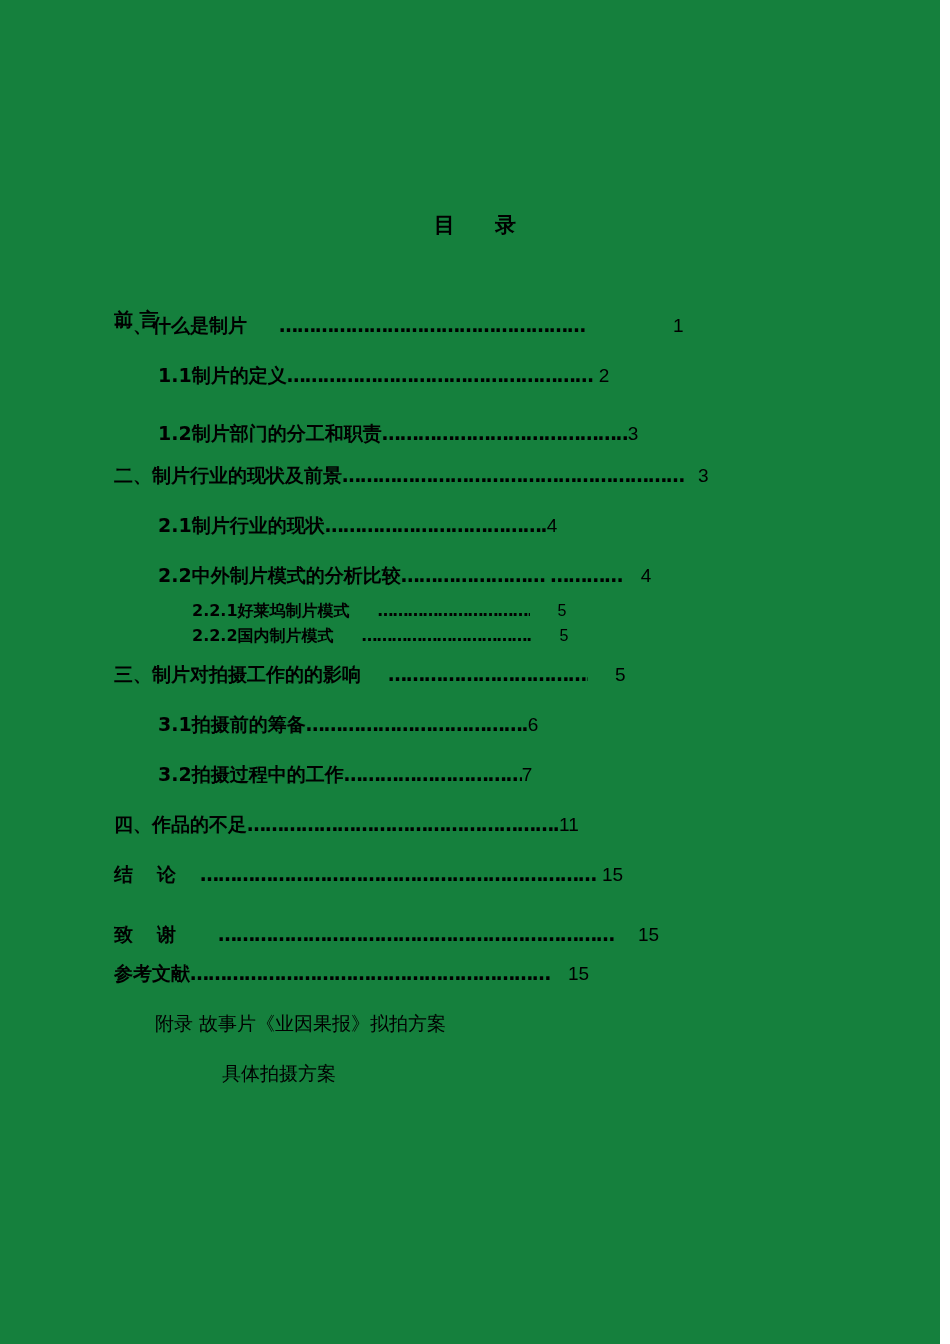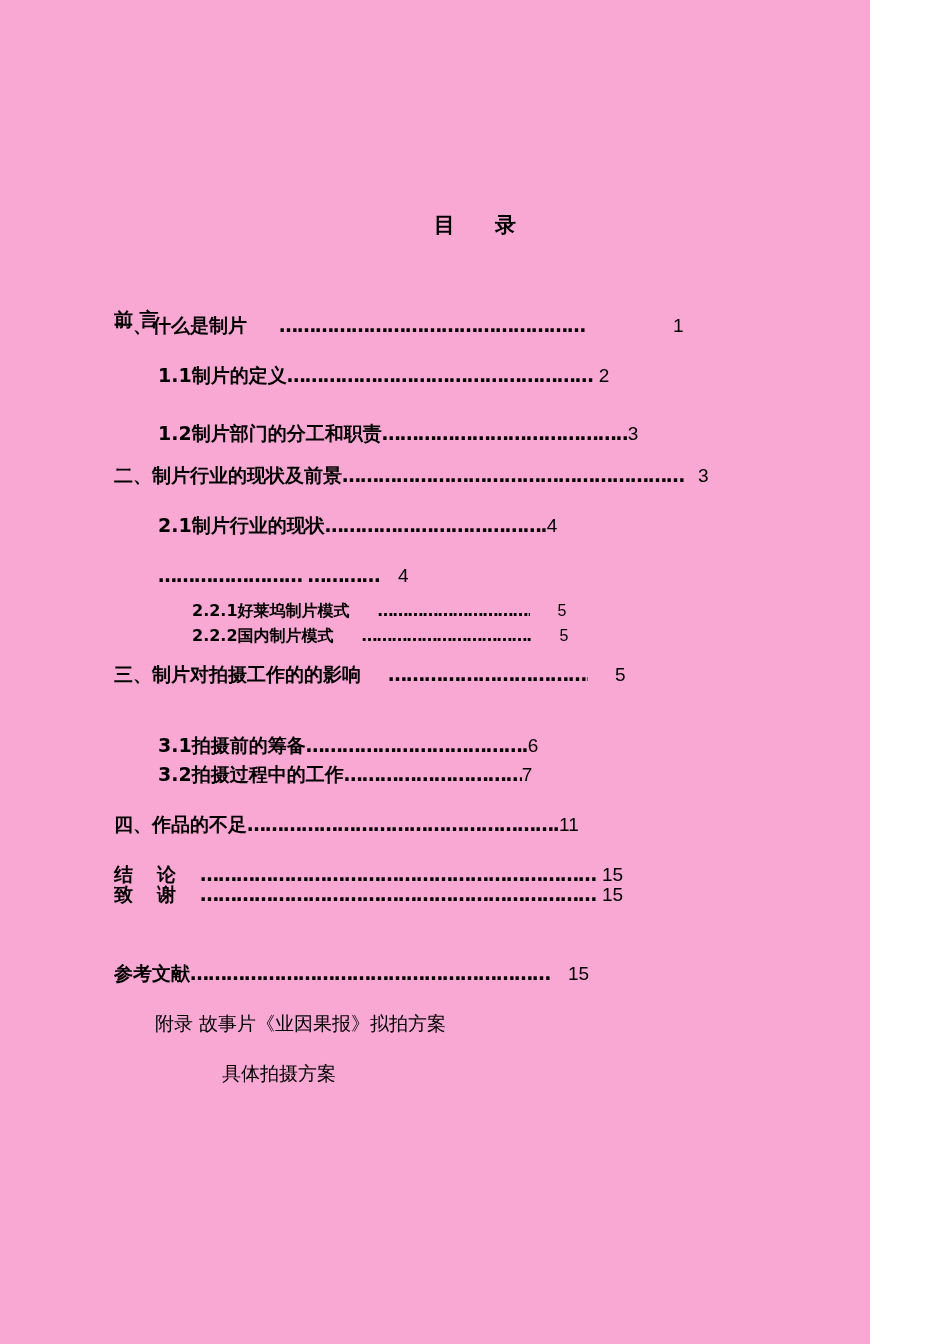--- a/index.html
+++ b/index.html
@@ -11,22 +11,22 @@
       width: 950px;
       height: 1344px;
       position: relative;
       overflow: hidden;
       font-family: "DejaVu Sans", "Liberation Sans", sans-serif;
       color: #000000;
     }
     .page {
       position: absolute;
       left: 0; top: 0;
-      width: 870px; height: 1344px;
-      background: #f9a8d4;
+      width: 940px; height: 1344px;
+      background: #15803d;
     }
     .title {
       position: absolute;
       top: 210px;
       left: 0;
       width: 950px;
       text-align: center;
       font-size: 21px;
       font-weight: bold;
       letter-spacing: 40px;
@@ -102,20 +102,21 @@
     <span class="page-num">3</span>
   </div>
 
   <div class="entry lvl2" style="top:512px;">
     <span class="label">2.1制片行业的现状</span>
     <span class="leader" style="width:222px;">…………………………………</span>
     <span class="page-num">4</span>
   </div>
 
   <div class="entry lvl2" style="top:562px;">
+    <span class="label">2.2中外制片模式的分析比较</span>
     <span class="leader" style="width:240px;">…………………… …………</span>
     <span class="page-num">4</span>
   </div>
 
   <div class="entry lvl3" style="top:600px;">
     <span class="label">2.2.1好莱坞制片模式</span>
     <span class="leader" style="width:152px;">………………………………</span>
     <span class="page-num">5</span>
   </div>
 
@@ -124,21 +125,21 @@
     <span class="leader" style="width:170px;">……………………………………</span>
     <span class="page-num">5</span>
   </div>
 
   <div class="entry lvl1" style="top:661px;gap:27px;">
     <span class="label">三、制片对拍摄工作的的影响</span>
     <span class="leader" style="width:200px;">…………………………………</span>
     <span class="page-num">5</span>
   </div>
 
-  <div class="entry lvl2" style="top:732px;">
+  <div class="entry lvl2" style="top:711px;">
     <span class="label">3.1拍摄前的筹备</span>
     <span class="leader" style="width:222px;">…………………………………………</span>
     <span class="page-num">6</span>
   </div>
 
   <div class="entry lvl2" style="top:761px;">
     <span class="label">3.2拍摄过程中的工作</span>
     <span class="leader" style="width:178px;">………………………………</span>
     <span class="page-num">7</span>
   </div>
@@ -148,21 +149,21 @@
     <span class="leader" style="width:312px;">………………………………………………</span>
     <span class="page-num">11</span>
   </div>
 
   <div class="entry lvl1 spaced" style="top:861px;">
     <span class="label">结论</span>
     <span class="leader" style="width:402px;">…………………………………………………………</span>
     <span class="page-num">15</span>
   </div>
 
-  <div class="entry lvl1 spaced" style="top:881px;">
+  <div class="entry lvl1 spaced" style="top:921px;gap:18px;">
     <span class="label">致谢</span>
     <span class="leader" style="width:402px;">…………………………………………………………</span>
     <span class="page-num">15</span>
   </div>
 
   <div class="entry lvl1" style="top:960px;">
     <span class="label">参考文献</span>
     <span class="leader" style="width:378px;">……………………………………………………</span>
     <span class="page-num">15</span>
   </div>

